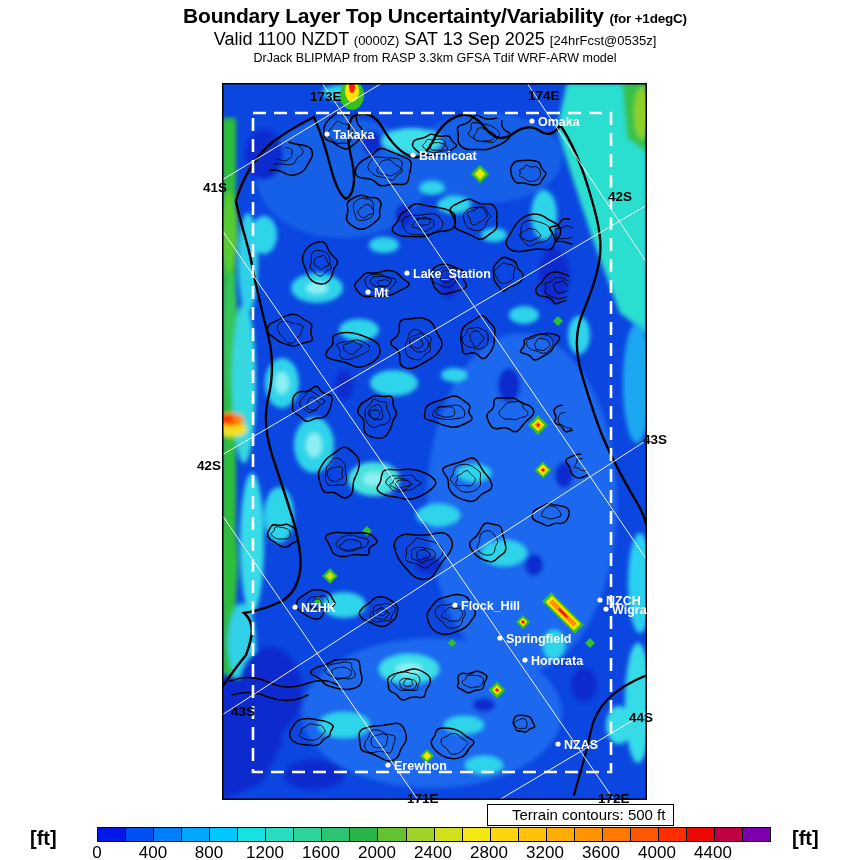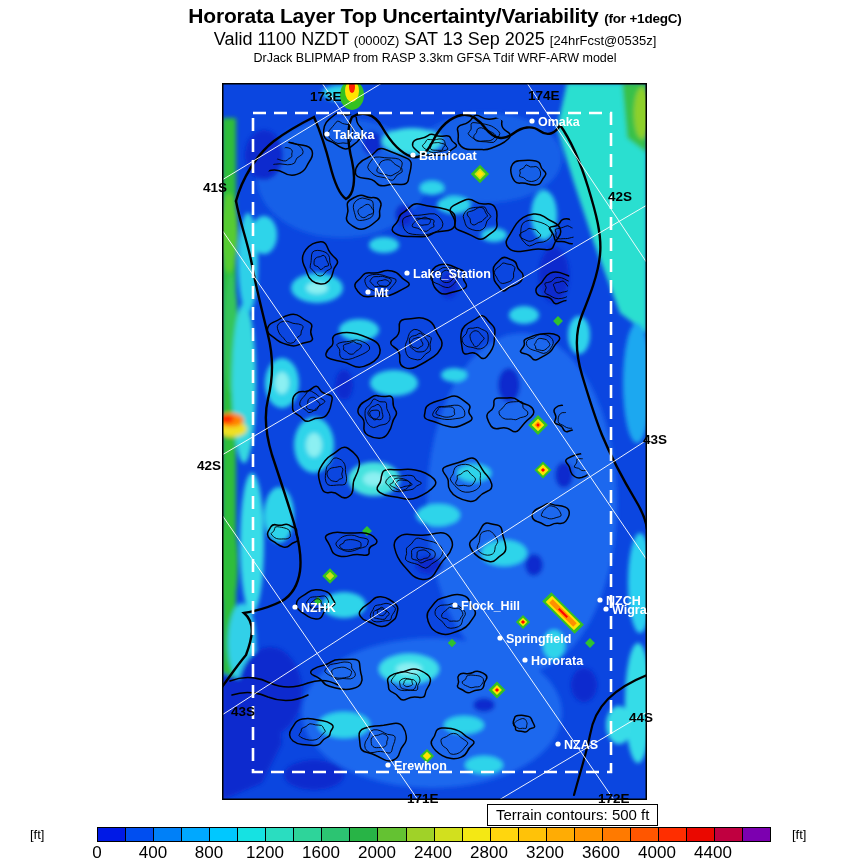--- a/index.html
+++ b/index.html
@@ -5,36 +5,36 @@
   html,body{margin:0;padding:0;background:#fff;}
   body{width:850px;height:860px;position:relative;font-family:"Liberation Sans",sans-serif;color:#000;overflow:hidden;}
   .hdr{position:absolute;top:4px;left:0;width:850px;text-align:center;transform:translateX(10px);}
   .t1{font-size:21px;font-weight:bold;letter-spacing:-0.2px;}
   .t1 .small{font-size:13.5px;}
   .t2{font-size:18px;margin-top:1px;}
   .t2 .small{font-size:13px;}
   .t3{font-size:12.5px;margin-top:1px;}
   .map-wrap{position:absolute;left:222px;top:83px;width:425px;height:553px;}
   .map-wrap svg{overflow:visible;display:block;}
-  .terrain-note{position:absolute;left:487px;top:804px;border:1.5px solid #000;background:#fff;font-size:15px;padding:1px 8px 2px 8px;white-space:nowrap;}
+  .terrain-note{position:absolute;left:487px;top:804px;border:1.5px solid #000;background:#fff;font-size:15px;padding:1px 8px 2px 24px;white-space:nowrap;}
   .cbar-wrap{position:absolute;left:0;top:826px;width:850px;height:34px;}
-  .cbar-unit{position:absolute;top:1px;font-size:13px;font-weight:normal;}
+  .cbar-unit{position:absolute;top:1px;font-size:20px;font-weight:bold;}
   .cbar-unit.left{left:30px;}
   .cbar-unit.right{left:792px;}
   .cbar{position:absolute;left:97px;top:1px;width:672px;height:13px;display:flex;border:1px solid #000;box-sizing:content-box;}
   .cbar div{flex:1 1 auto;border-right:1px solid #000;}
   .cbar div:last-child{border-right:none;}
   .cbar-tick{position:absolute;top:17px;font-size:17px;transform:translateX(-50%);white-space:nowrap;}
 </style>
 </head>
 <body>
 
 <div class="hdr">
   <div class="t1">
-    <span>Hororata Layer Top Uncertainty/Variability</span>
+    <span>Boundary Layer Top Uncertainty/Variability</span>
     <span class="small">(for +1degC)</span>
   </div>
   <div class="t2">
     <span>Valid 1100 NZDT</span>
     <span class="small">(0000Z)</span>
     <span>SAT 13 Sep 2025</span>
     <span class="small">[24hrFcst@0535z]</span>
   </div>
   <div class="t3">DrJack BLIPMAP from RASP 3.3km GFSA Tdif WRF-ARW model</div>
 </div>

